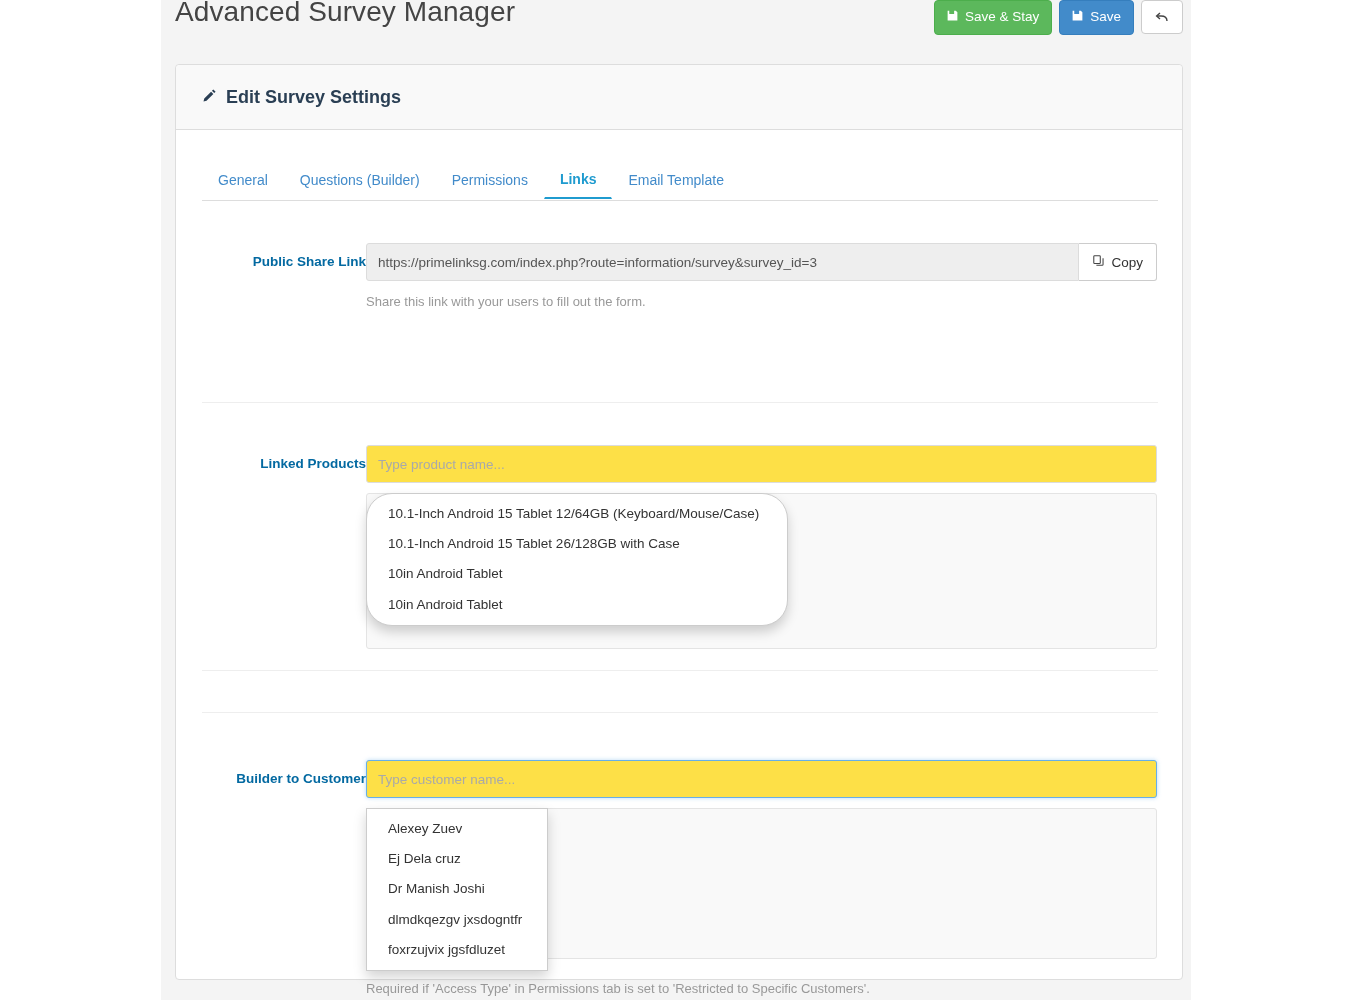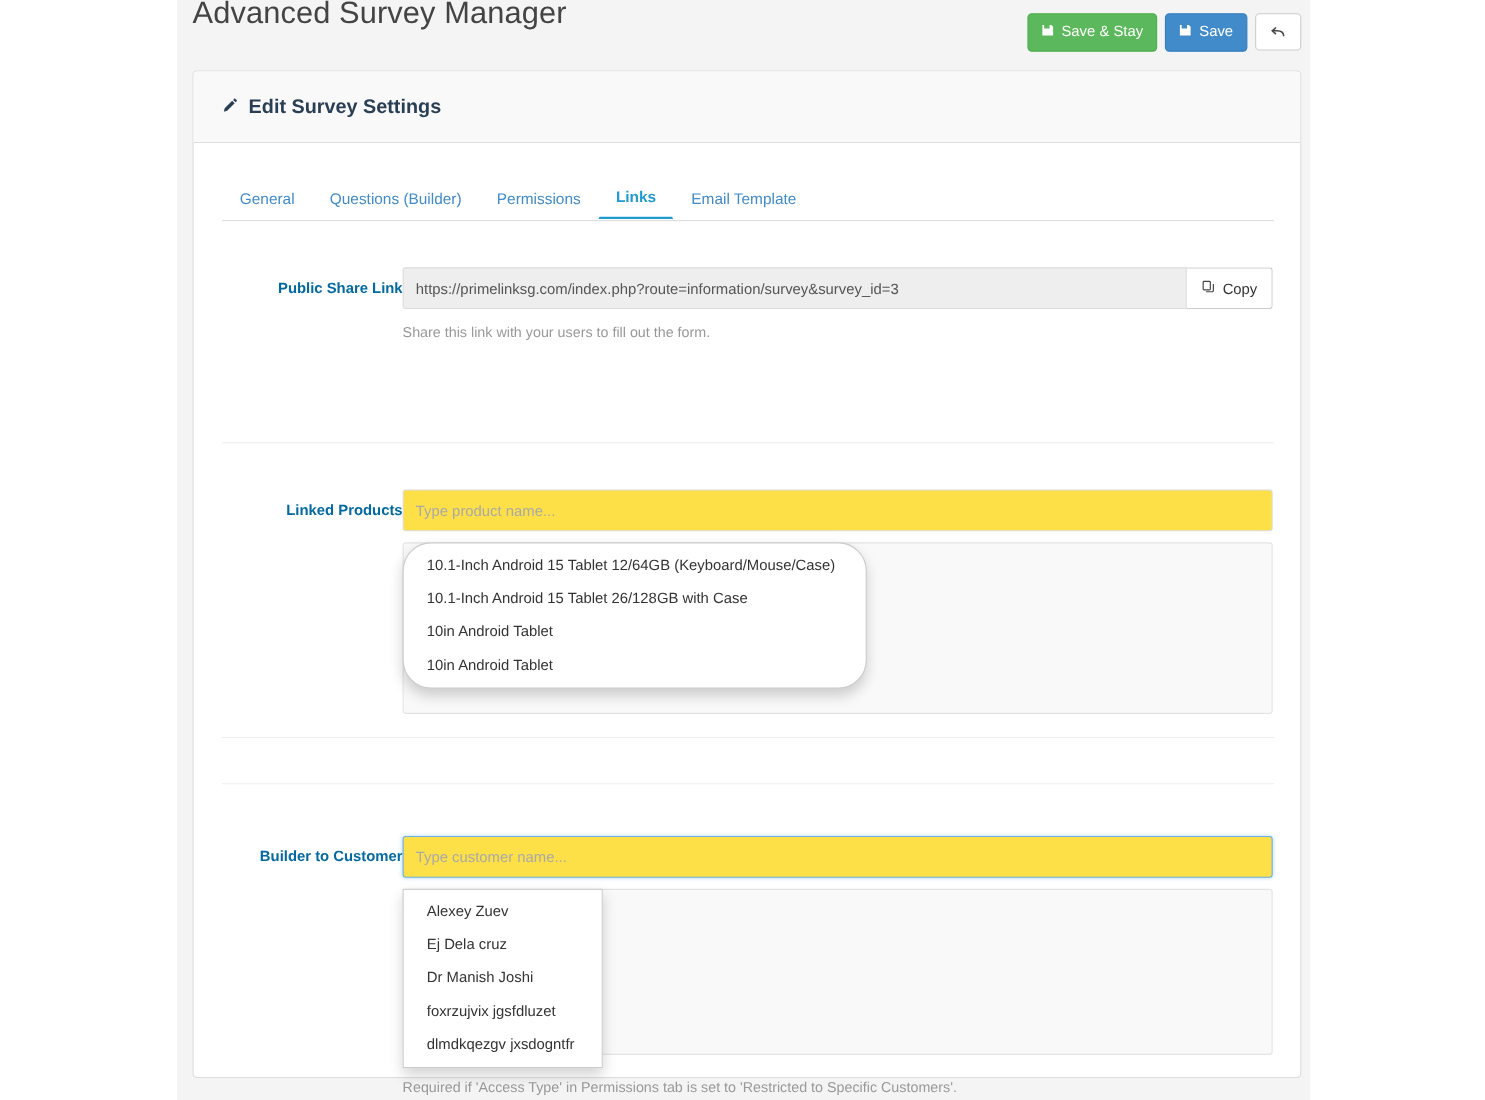--- a/index.html
+++ b/index.html
@@ -54,21 +54,20 @@
     font-size: 13.5px;
     border-radius: 4px;
     border: 1px solid transparent;
     padding: 8px 12px 9px 11px;
     cursor: pointer;
     display: inline-flex;
     align-items: center;
     gap: 6px;
     line-height: 1;
     white-space: nowrap;
-    margin-top: 12px;
   }
   .btn-success { background: #5cb85c; border-color: #4cae4c; color: #ffffff; }
   .btn-primary { background: #428bca; border-color: #357ebd; color: #ffffff; justify-content: flex-end; }
   .btn-default { background: #ffffff; border-color: #cccccc; color: #333333; padding: 8px 12px; }
   .ico { display: inline-block; }
 
   
   .panel {
     position: absolute;
     left: 14px; top: 64px;
@@ -330,22 +329,22 @@
 
         <div class="form-row" style="top:630px;">
           <div class="form-label" style="left:10px; top:11px;">Builder to Customer</div>
           <div class="field" style="left:190px; top:0;">
             <input class="typeahead-input focused" placeholder="Type customer name..." style="">
             <div class="selection-box" style="left:0; top:48px; height:151px;"></div>
             <div class="dropdown-menu" style="left:0px; top:48px; width:182px;">
               <div class="dropdown-item">Alexey Zuev</div>
               <div class="dropdown-item">Ej Dela cruz</div>
               <div class="dropdown-item">Dr Manish Joshi</div>
+              <div class="dropdown-item">dlmdkqezgv jxsdogntfr</div>
               <div class="dropdown-item">foxrzujvix jgsfdluzet</div>
-              <div class="dropdown-item">dlmdkqezgv jxsdogntfr</div>
             </div>
             <div class="help-text" style="position:absolute; top:208px; left:0; width:800px;">Required if 'Access Type' in Permissions tab is set to 'Restricted to Specific Customers'.</div>
           </div>
         </div>
 
       </div>
     </div>
   </div>
 </div>
 

